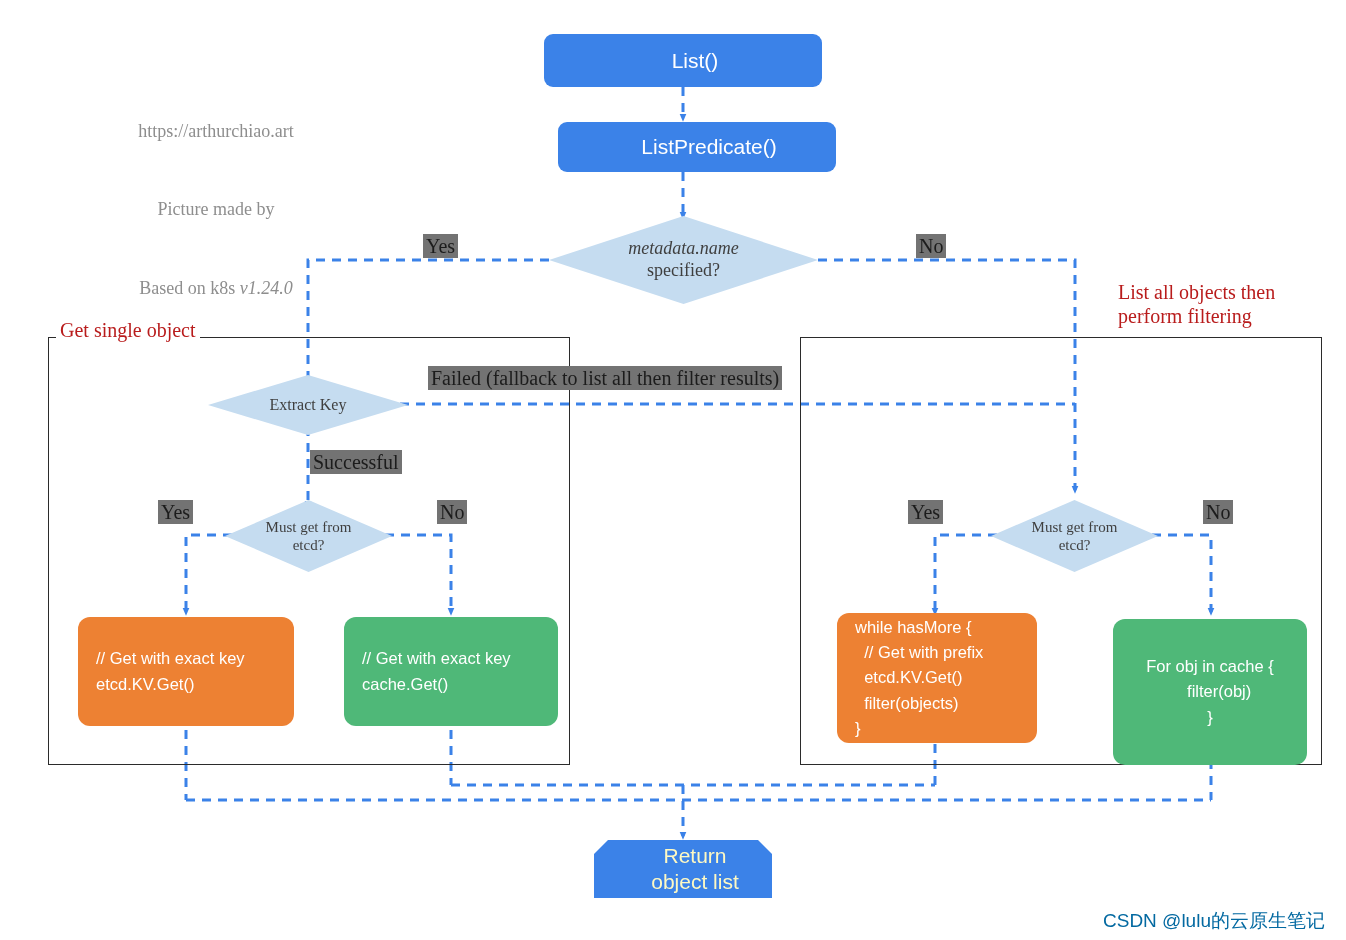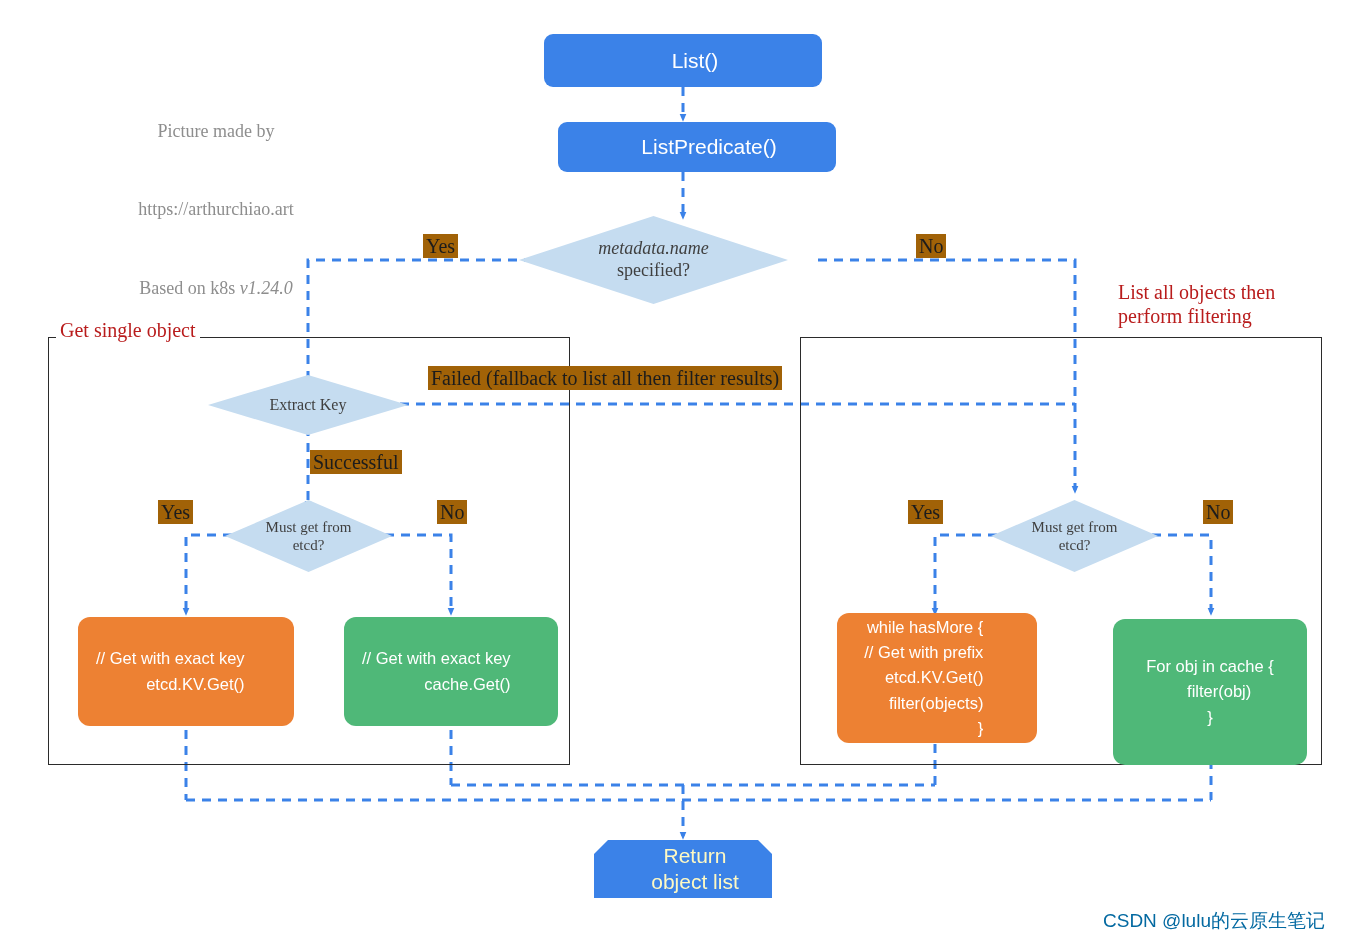--- a/index.html
+++ b/index.html
@@ -26,33 +26,33 @@
   .diamond .shape{position:absolute;left:0;top:0;width:100%;height:100%;
         background:#c5dcf0;clip-path:polygon(50% 0,100% 50%,50% 100%,0 50%);}
   .diamond .txt{position:absolute;left:0;top:0;width:100%;height:100%;
         display:flex;align-items:center;justify-content:center;
         text-align:center;color:#3f3f3f;line-height:1.2;}
 
   
   .code{border-radius:12px;color:#ffffff;
         font-family:"Liberation Sans",sans-serif;font-size:16.5px;
         line-height:1.52;white-space:pre;
-        justify-content:flex-start;padding-left:18px;text-align:right;}
+        justify-content:flex-start;padding-left:18px;text-align:left;}
   .code.ctr{justify-content:center;padding-left:0;text-align:center;}
   .orange{background:#ed8133;}
   .green{background:#4fb878;}
 
   
   .group{position:absolute;border:1.4px solid #2b2b2b;background:transparent;}
   .group-label{position:absolute;color:#b91c1c;font-size:20px;
                line-height:1.2;background:#ffffff;padding:0 4px;white-space:pre;}
 
   
   .elabel{position:absolute;color:#1c1c1c;font-size:20px;white-space:pre;
-          background:#a16207;padding:0 3px;line-height:1.2;}
+          background:#737373;padding:0 3px;line-height:1.2;}
 
   .credit{position:absolute;color:#8e8e8e;font-size:18px;text-align:center;
           line-height:1.45;white-space:pre;}
   .credit .ver{font-style:italic;}
   .italic{font-style:italic;}
 
   .watermark{position:absolute;color:#0369a1;font-size:19px;
              font-family:"Liberation Sans",sans-serif;white-space:pre;}
 </style>
 </head>
@@ -105,21 +105,21 @@
   <div class="group-label" style="left:56px;top:318px;">Get single object</div>
 
   <div class="group" style="left:800px;top:337px;width:520px;height:426px;"></div>
   <div class="group-label" style="left:1114px;top:280px;text-align:left;">List all objects then
 perform filtering</div>
 
   <div class="node proc" style="left:544px;top:34px;width:278px;height:53px;">List()</div>
 
   <div class="node proc" style="left:544px;top:122px;width:278px;height:50px;margin-left:14px;">ListPredicate()</div>
 
-  <div class="diamond" style="left:519px;top:216px;width:269px;height:88px;">
+  <div class="diamond" style="left:549px;top:216px;width:269px;height:88px;">
     <div class="shape"></div>
     <div class="txt" style="font-size:18px;">
       <div>
         <div class="italic">metadata.name</div>
         <div>specified?</div>
       </div>
     </div>
   </div>
 
   <div class="diamond" style="left:208px;top:375px;width:200px;height:60px;">
@@ -177,20 +177,20 @@
 
   <div class="elabel" style="left:310px;top:450px;">Successful</div>
 
   <div class="elabel" style="left:158px;top:500px;">Yes</div>
   <div class="elabel" style="left:437px;top:500px;">No</div>
 
   <div class="elabel" style="left:908px;top:500px;">Yes</div>
   <div class="elabel" style="left:1203px;top:500px;">No</div>
 
   <div class="credit" style="left:88px;top:66px;width:256px;">
+    <div>https://arthurchiao.art</div>
     <div>Picture made by</div>
-    <div>https://arthurchiao.art</div>
     <div><span>Based on k8s </span><span class="ver">v1.24.0</span></div>
   </div>
 
   <div class="watermark" style="left:1103px;top:908px;">CSDN @lulu的云原生笔记</div>
 
 </div>
 
 </body></html>

